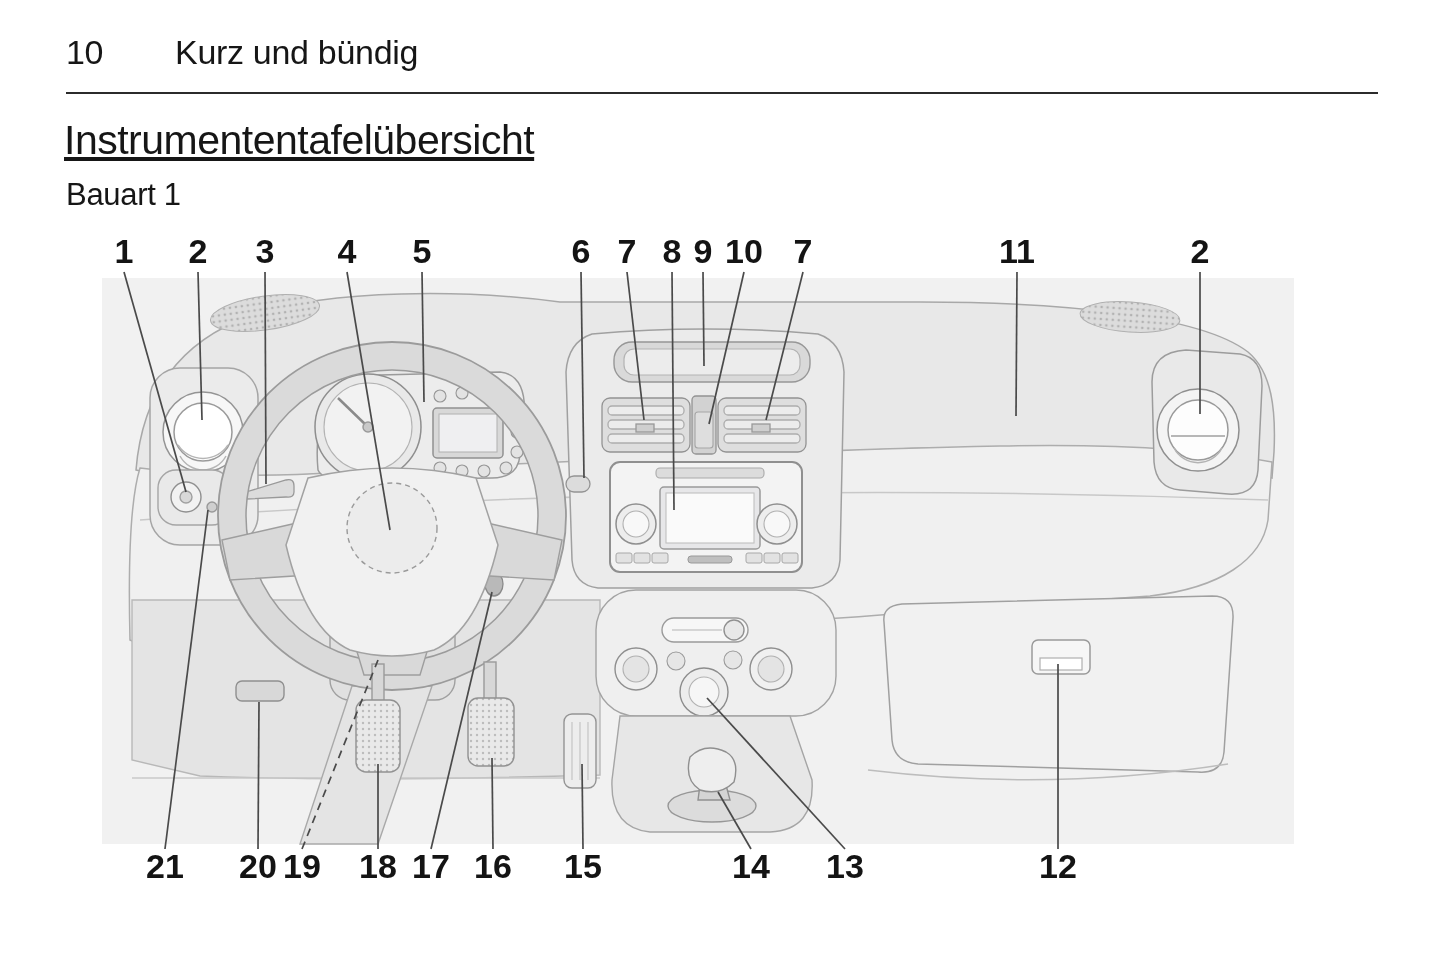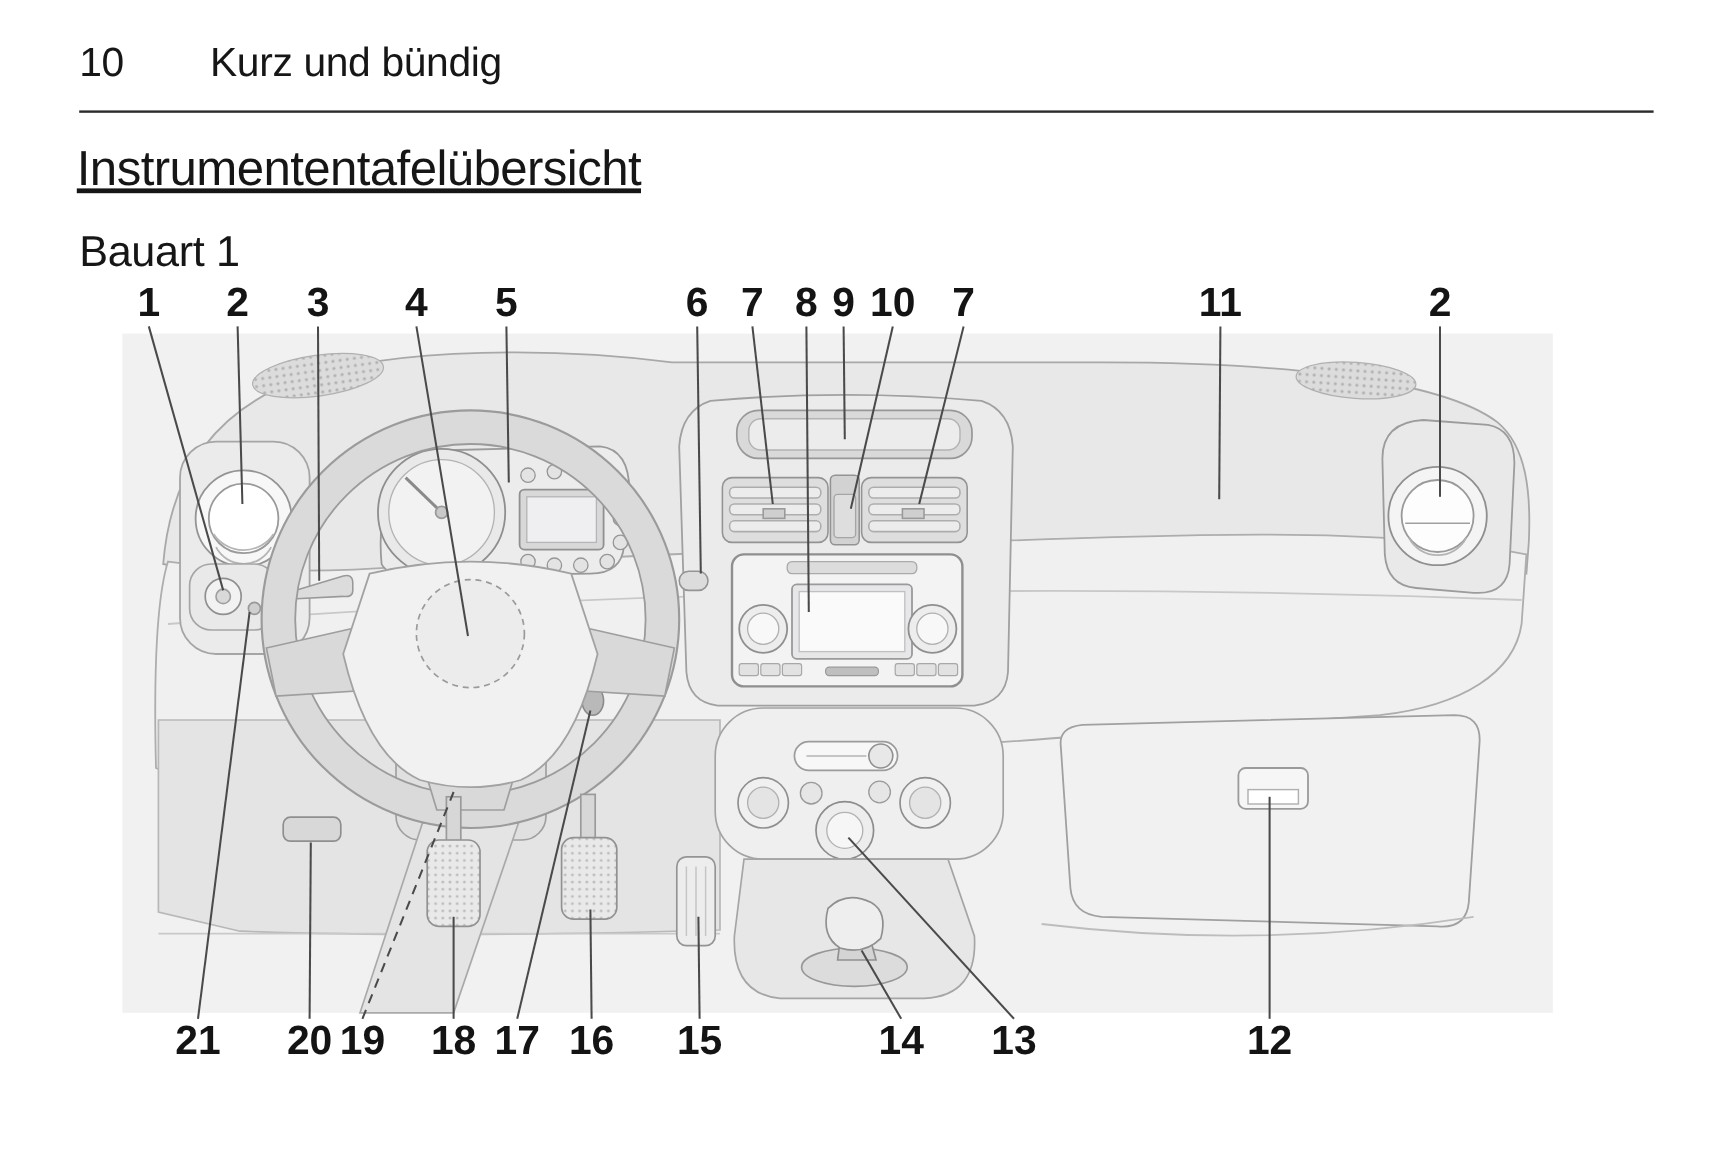--- a/index.html
+++ b/index.html
@@ -3,21 +3,21 @@
 <meta charset="utf-8">
 <style>
   html,body{margin:0;padding:0;background:#ffffff;}
   body{width:1445px;height:965px;position:relative;overflow:hidden;
        font-family:"Liberation Sans",sans-serif;color:#161616;}
   .abs{position:absolute;}
   #page-number{left:66px;top:33px;font-size:34px;letter-spacing:-0.3px;}
   #running-header{left:175px;top:33px;font-size:34px;letter-spacing:-0.3px;}
   #header-rule{left:66px;top:92px;width:1312px;height:0;border-top:2px solid #2b2b2b;}
   #section-title{left:64px;top:117px;font-size:41px;letter-spacing:-0.5px;text-decoration:underline;}
-  #variant-label{left:66px;top:189px;font-size:36px;letter-spacing:-0.3px;text-align:center;}
+  #variant-label{left:66px;top:177px;font-size:31px;letter-spacing:-0.3px;text-align:center;}
   #figure-svg{position:absolute;left:0;top:0;width:1445px;height:965px;}
   .callout-num{font-weight:bold;font-size:34px;fill:#141414;}
   .leader{stroke:#4a4a4a;stroke-width:1.7;fill:none;}
 </style>
 </head>
 <body>
 
 <div class="abs" id="page-number">10</div>
 <div class="abs" id="running-header">Kurz und bündig</div>
 <div class="abs" id="header-rule"></div>

